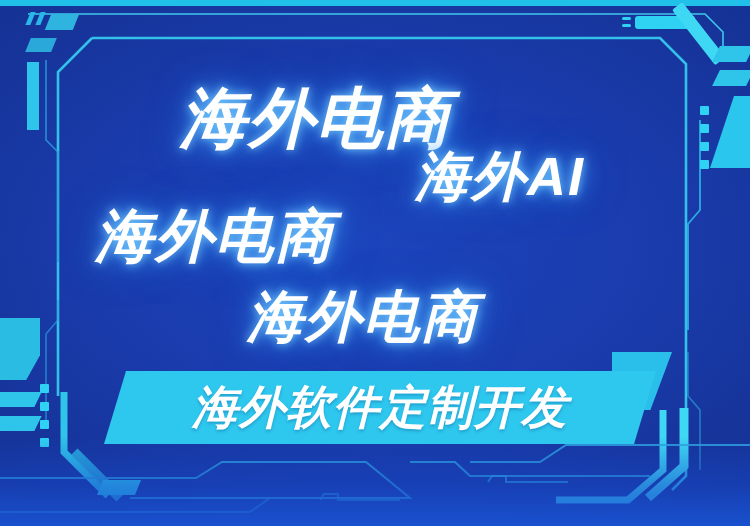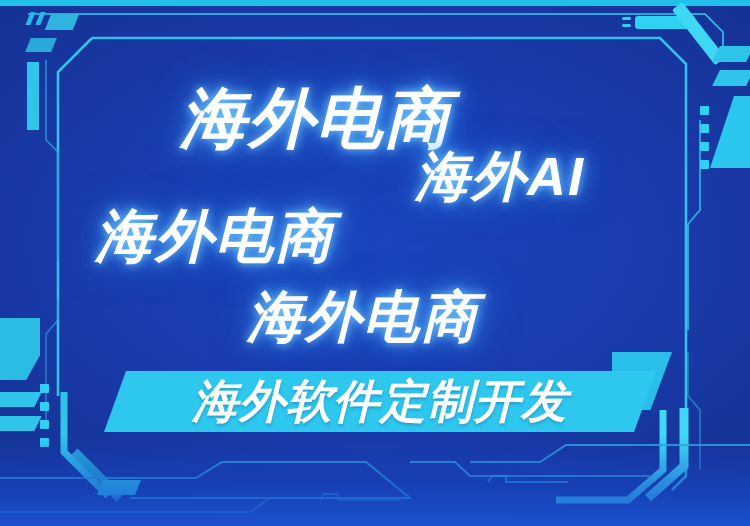--- a/index.html
+++ b/index.html
@@ -95,21 +95,21 @@
   }
 
   #line-ecommerce { left:180px; top:74px;  font-size:66px; }
   #line-ai        { left:415px; top:141px; font-size:54px; }
   #line-social    { left:95px;  top:198px; font-size:58px; }
   #line-usedcar   { left:247px; top:280px; font-size:56px; }
 
   
   #banner-wrap {
     position:absolute; left:104px; top:371px;
-    width:552px; height:61px;
+    width:552px; height:73px;
     z-index:31;
   }
   #banner-shape {
     position:absolute; left:0; top:0; width:100%; height:100%;
     background:#2ec7ee;
     clip-path:polygon(22px 0, 100% 0, calc(100% - 22px) 100%, 0 100%);
     box-shadow:0 0 26px rgba(45,190,240,0.55);
   }
   #banner-text {
     position:absolute; left:0; top:0; width:100%; height:100%;

